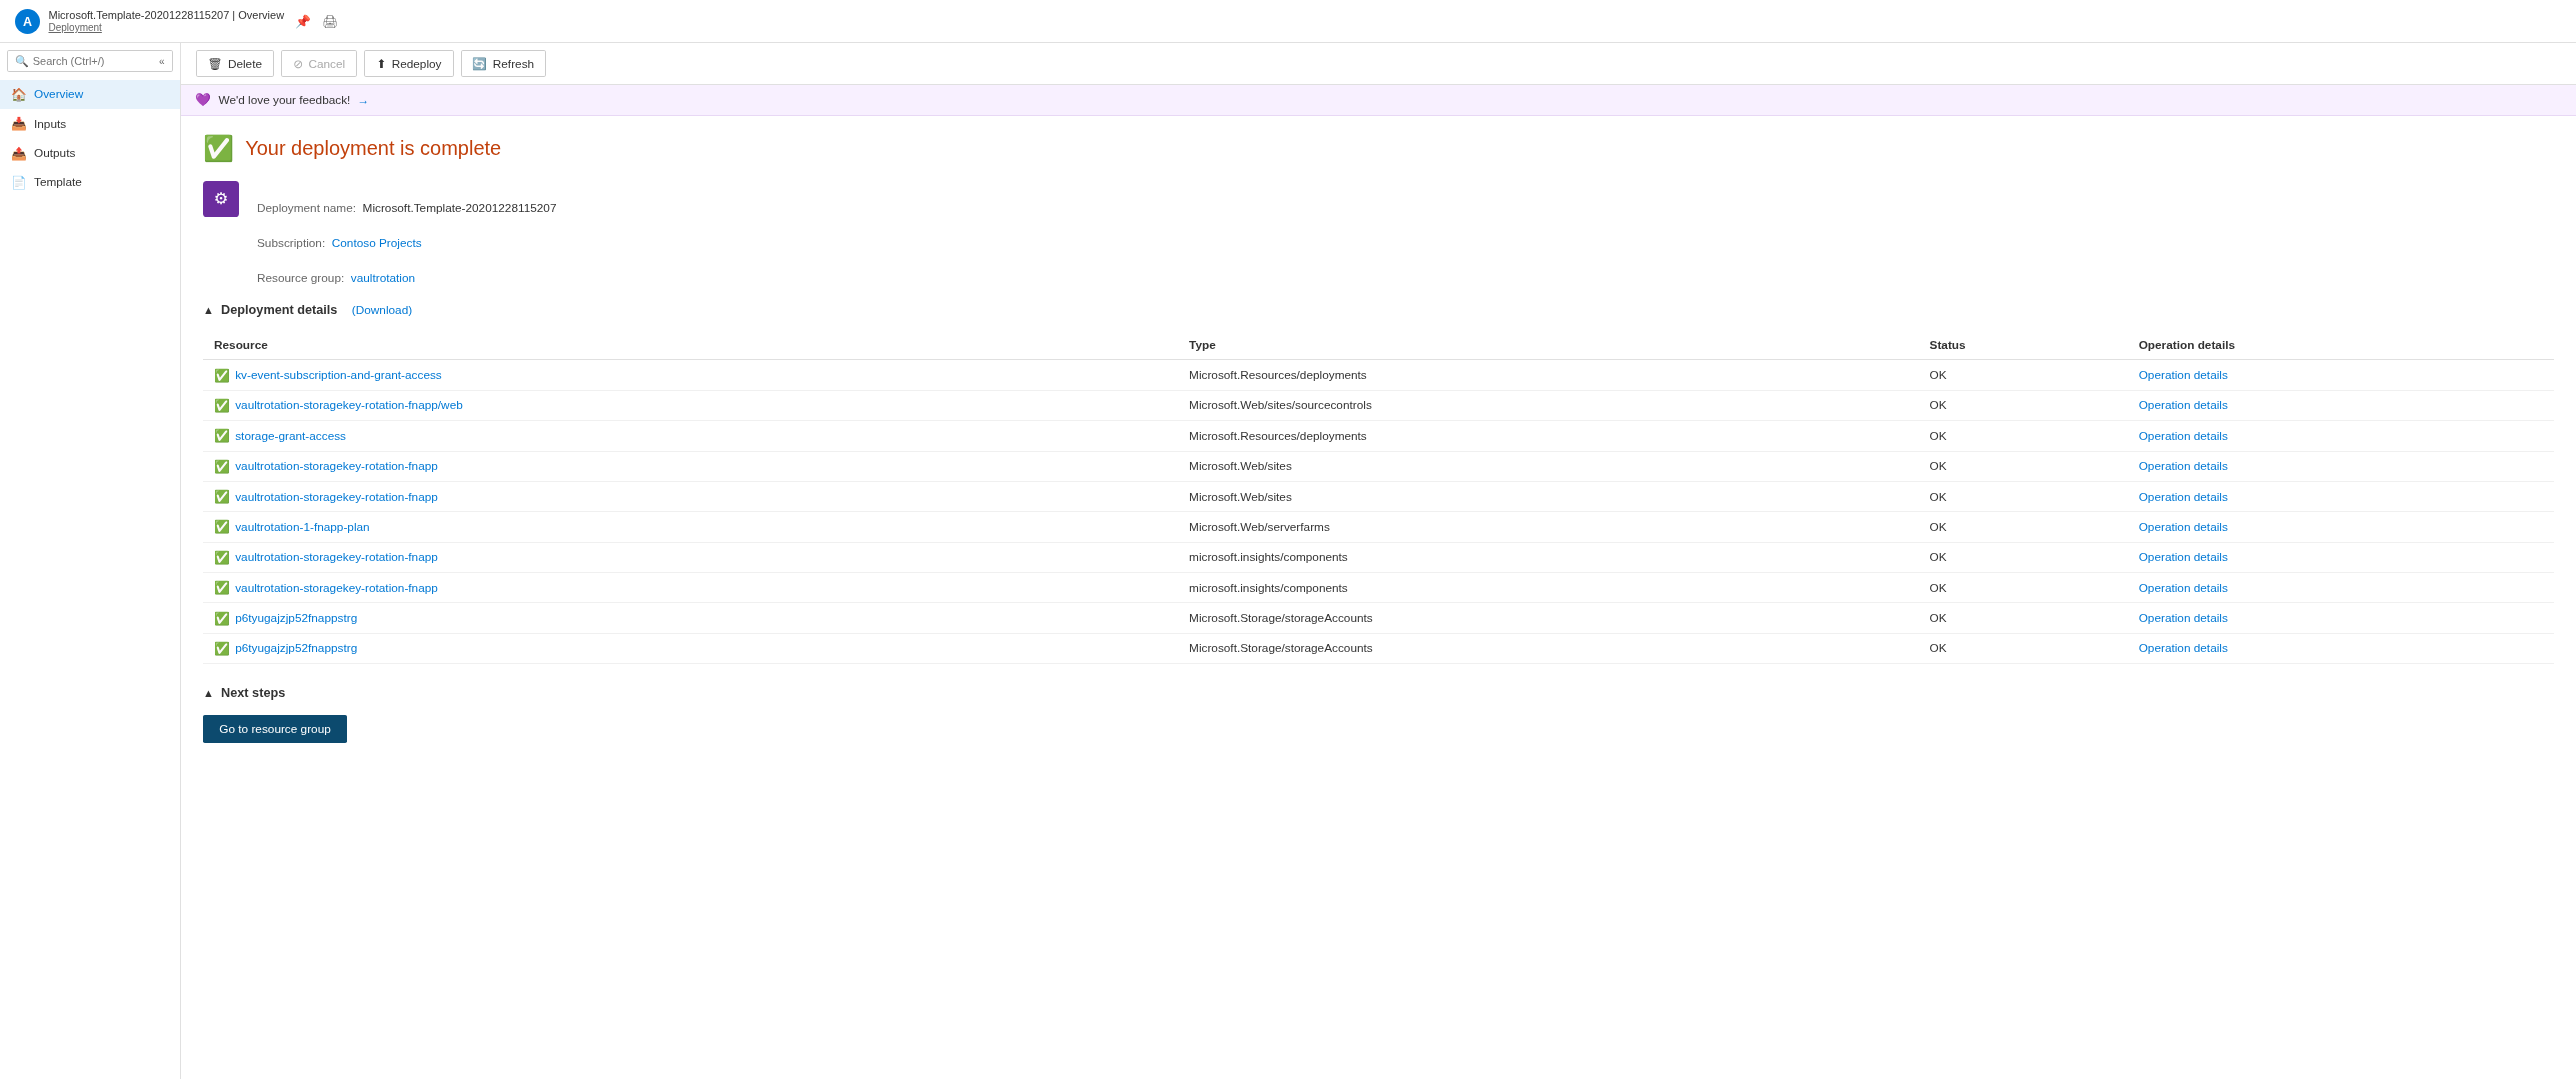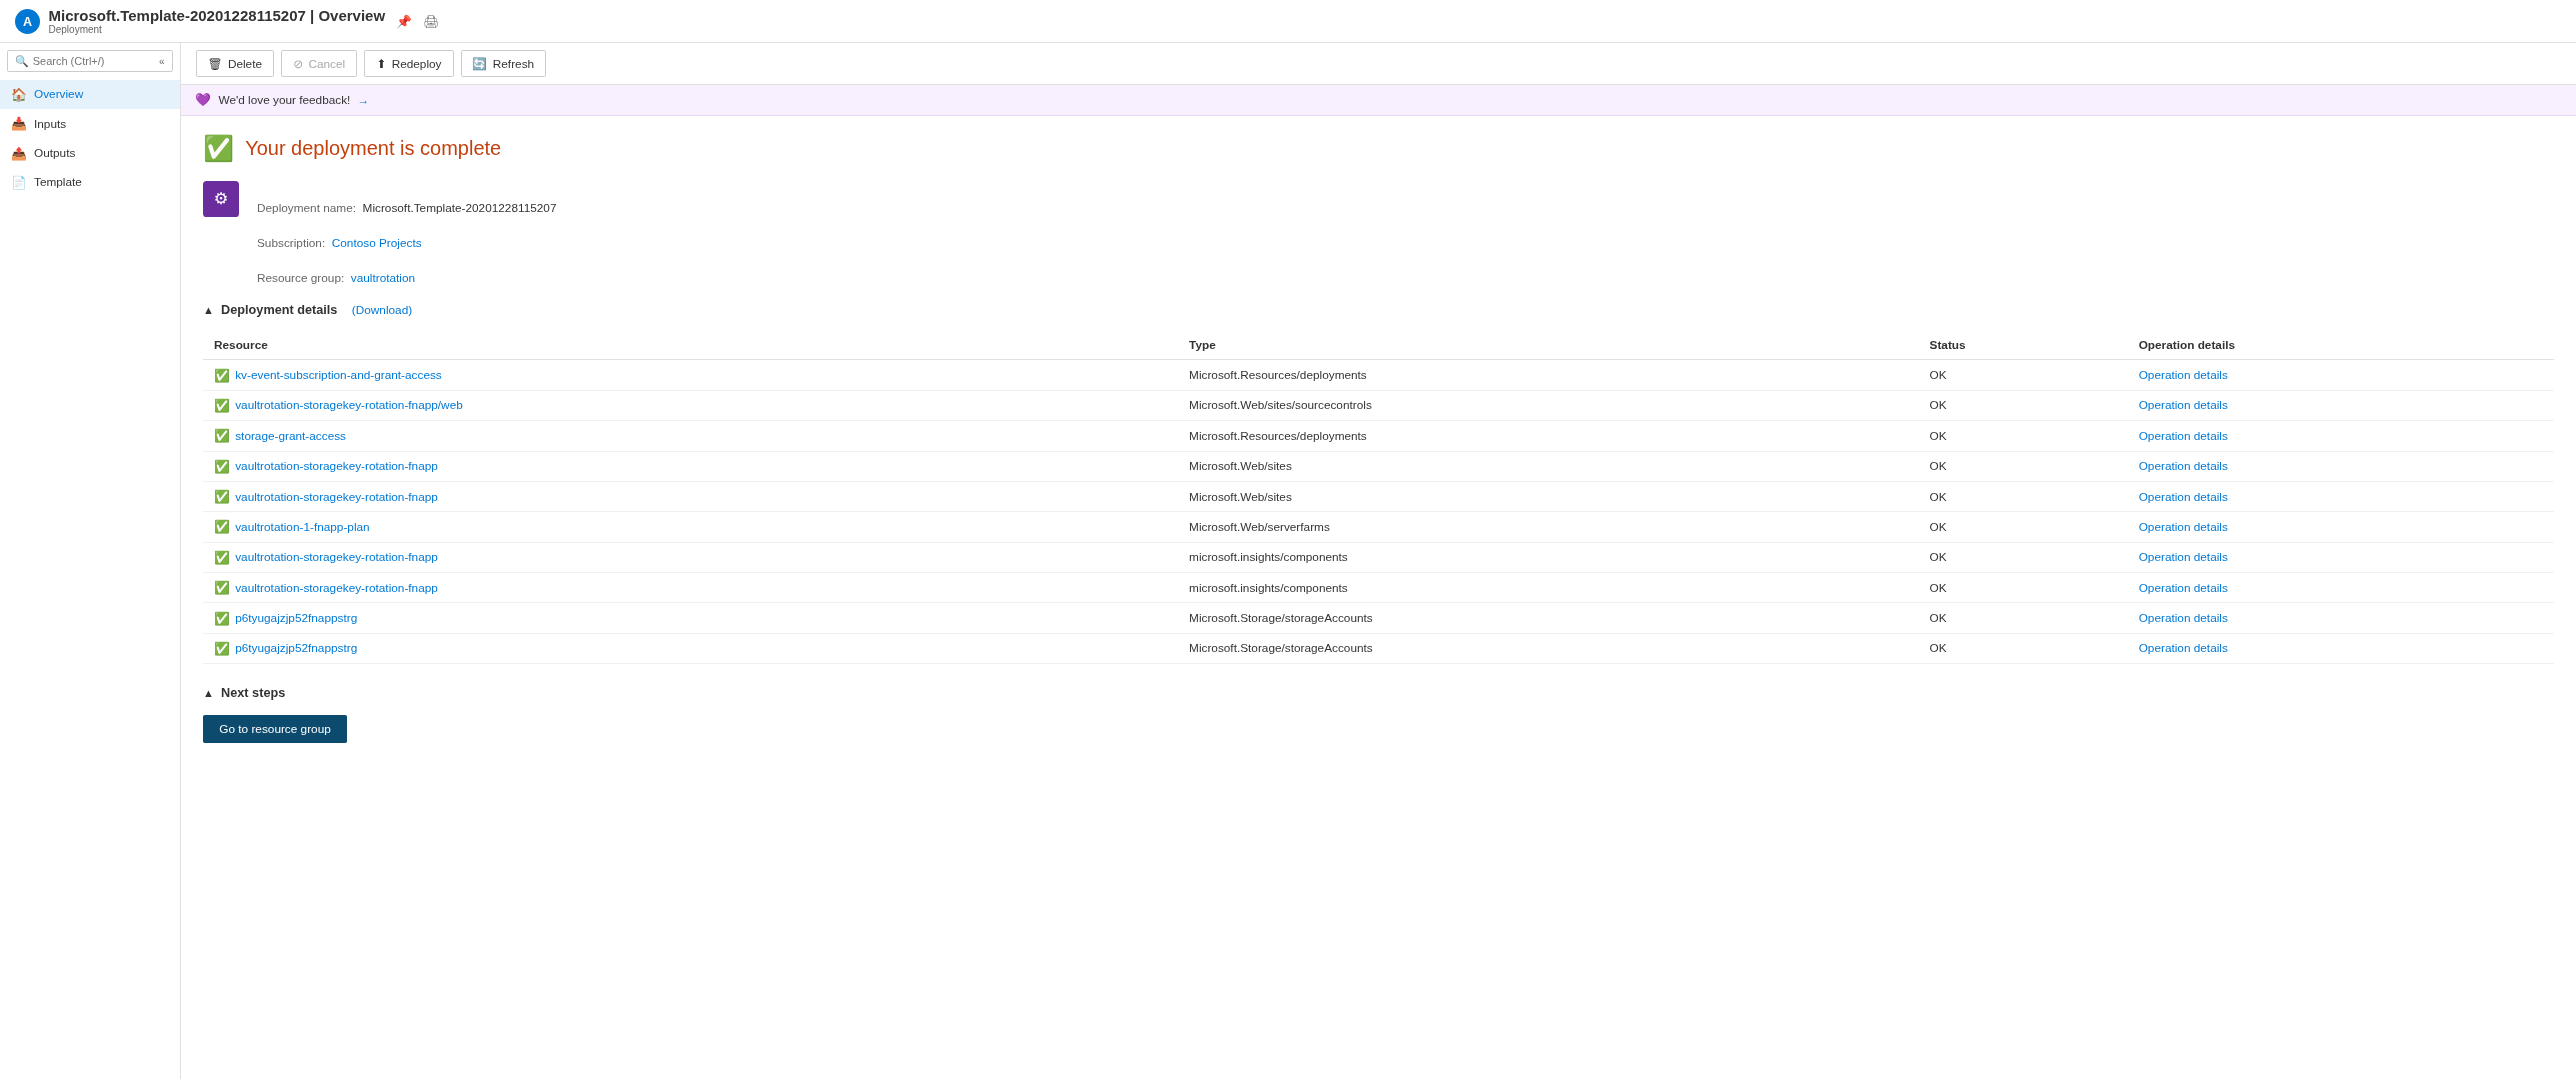--- a/index.html
+++ b/index.html
@@ -6,22 +6,22 @@
     body { font-family: 'Segoe UI', Arial, sans-serif; font-size: 11.8px; color: #333; background: #f5f5f5; display: flex; flex-direction: column; height: 100vh; }
 
     
     .top-bar {
       display: flex; align-items: center; background: #fff; border-bottom: 0.9px solid #e0e0e0;
       padding: 0 14.5px; height: 43px; flex-shrink: 0;
     }
     .top-bar-logo {
       width: 25px; height: 25px; margin-right: 9px; flex-shrink: 0;
     }
-    .top-bar-title { font-size: 15px; font-weight: 700; color: #333; }
-    .top-bar-subtitle { font-size: 10px; color: #666; margin-top: 0.9px; }
+    .top-bar-title { font-size: 11px; font-weight: 400; color: #333; }
+    .top-bar-subtitle { font-size: 10px; color: #666; margin-top: 0.9px; text-decoration: underline; }
     .top-bar-title-block { display: flex; flex-direction: column; }
     .top-bar-icons { display: flex; gap: 11px; margin-left: 11px; }
     .top-bar-icon { color: #666; font-size: 12.7px; cursor: pointer; }
 
     
     .layout { display: flex; flex: 1; overflow: hidden; }
 
     
     .sidebar {
       width: 181px; background: #fff; border-right: 0.9px solid #e0e0e0;

